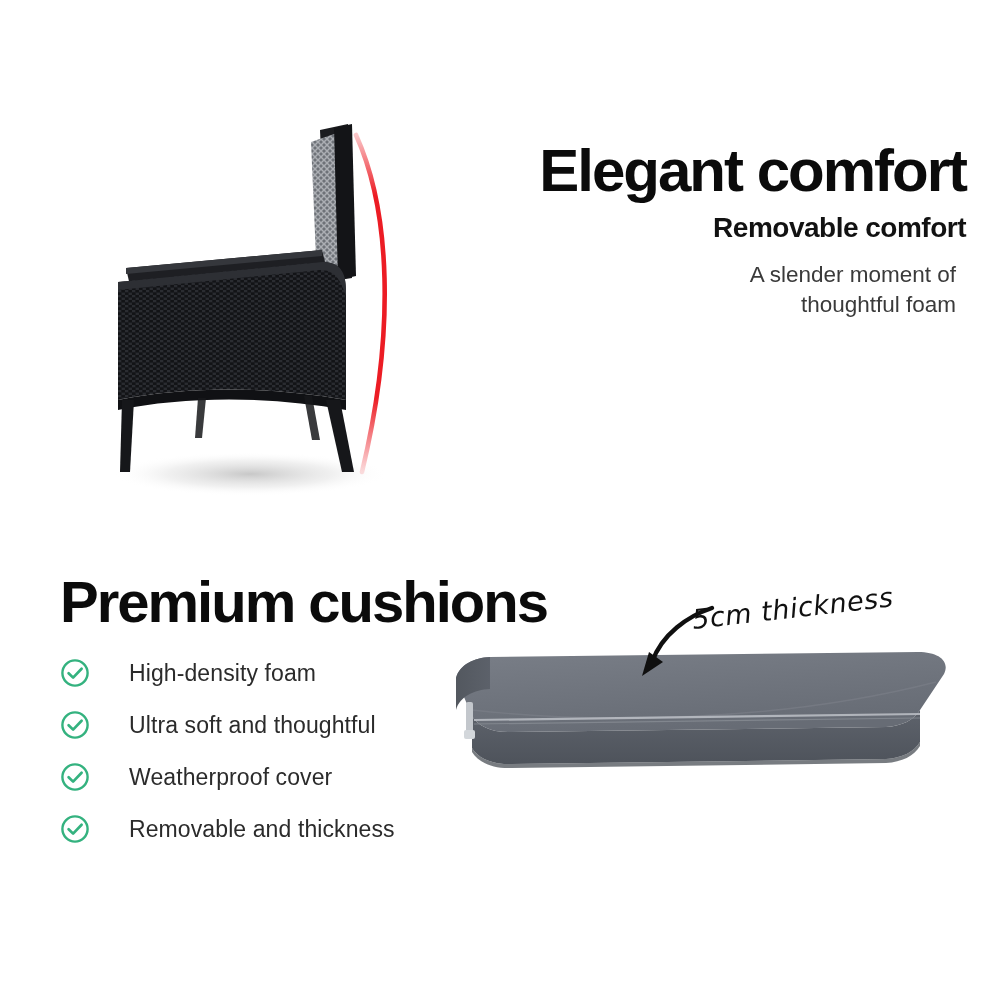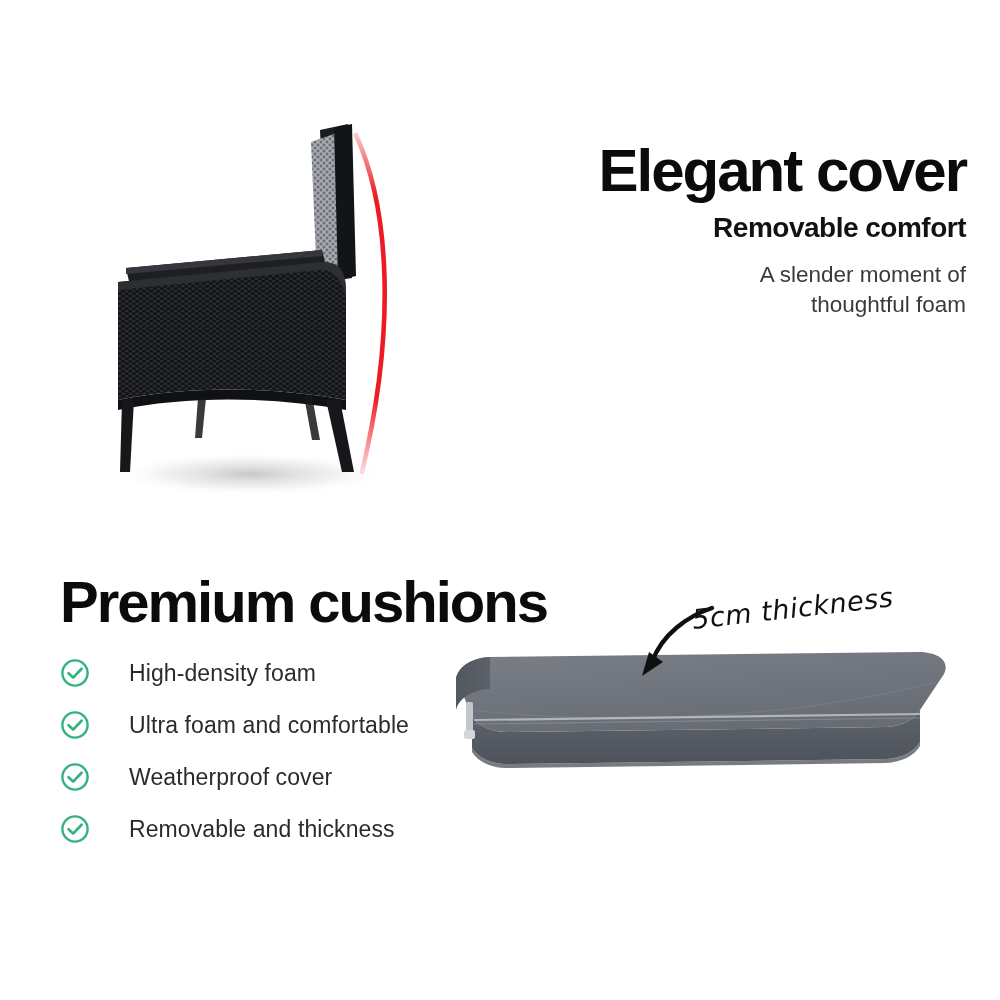--- a/index.html
+++ b/index.html
@@ -41,21 +41,21 @@
     letter-spacing: -0.5px;
     color: #121212;
     margin: 12px 0 0 0;
     line-height: 1.1;
   }
   .body-elegant {
     font-size: 22.5px;
     font-weight: normal;
     color: #3a3a3a;
     line-height: 1.32;
-    margin: 16px 0 0 0;
+    margin: 16px 10px 0 0;
   }
 
   
   .panel-premium {
     position: absolute;
     left: 60px;
     top: 572px;
     width: 600px;
   }
   .h-premium {
@@ -192,21 +192,21 @@
       <g fill="#16171a">
         <path d="M32 300 L44 300 L40 372 L30 372 Z"></path>
         <path d="M236 300 L250 300 L264 372 L252 372 Z"></path>
         <path d="M108 298 L116 298 L112 338 L105 338 Z" opacity="0.85"></path>
         <path d="M214 296 L222 296 L230 340 L222 340 Z" opacity="0.85"></path>
       </g>
     </svg>
   </div>
 
   <div class="panel-elegant">
-    <h1 class="h-elegant">Elegant cover</h1>
+    <h1 class="h-elegant">Elegant comfort</h1>
     <div class="sub-elegant">Removable comfort</div>
     <div class="body-elegant">
       <div>A slender moment of</div>
       <div>thoughtful foam</div>
     </div>
   </div>
 
   <div class="panel-premium">
     <h1 class="h-premium">Premium cushions</h1>
 
@@ -221,21 +221,21 @@
         <span class="feature-text">High-density foam</span>
       </li>
 
       <li class="feature-row">
         <span class="check-icon">
           <svg viewBox="0 0 30 30" xmlns="http://www.w3.org/2000/svg">
             <circle cx="15" cy="15" r="12.6" fill="none" stroke="#34b27f" stroke-width="2.4"></circle>
             <path d="M8.6 15.2 L13.1 19.6 L21.6 10.8" fill="none" stroke="#34b27f" stroke-width="2.7" stroke-linecap="round" stroke-linejoin="round"></path>
           </svg>
         </span>
-        <span class="feature-text">Ultra foam and comfortable</span>
+        <span class="feature-text">Ultra soft and thoughtful</span>
       </li>
 
       <li class="feature-row">
         <span class="check-icon">
           <svg viewBox="0 0 30 30" xmlns="http://www.w3.org/2000/svg">
             <circle cx="15" cy="15" r="12.6" fill="none" stroke="#34b27f" stroke-width="2.4"></circle>
             <path d="M8.6 15.2 L13.1 19.6 L21.6 10.8" fill="none" stroke="#34b27f" stroke-width="2.7" stroke-linecap="round" stroke-linejoin="round"></path>
           </svg>
         </span>
         <span class="feature-text">Weatherproof cover</span>

